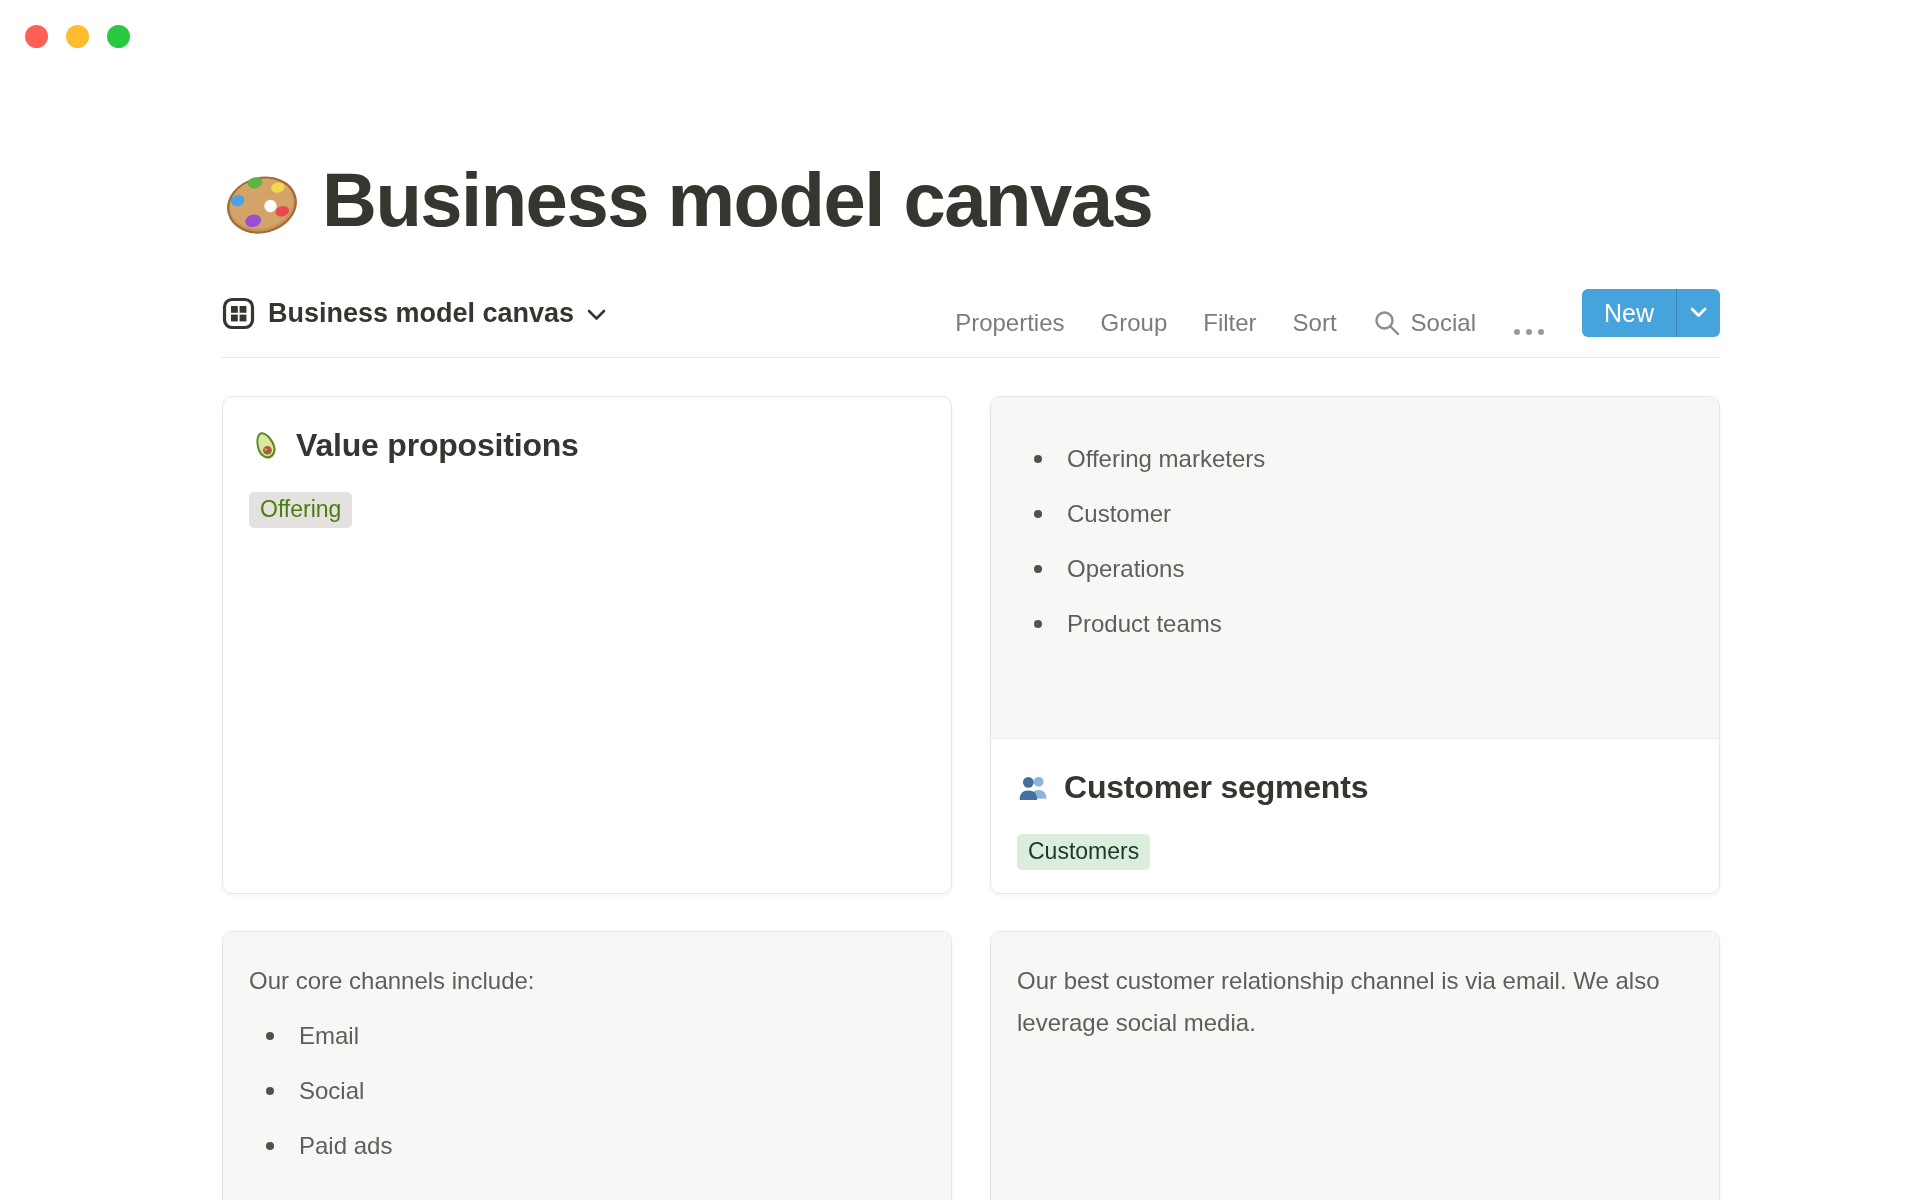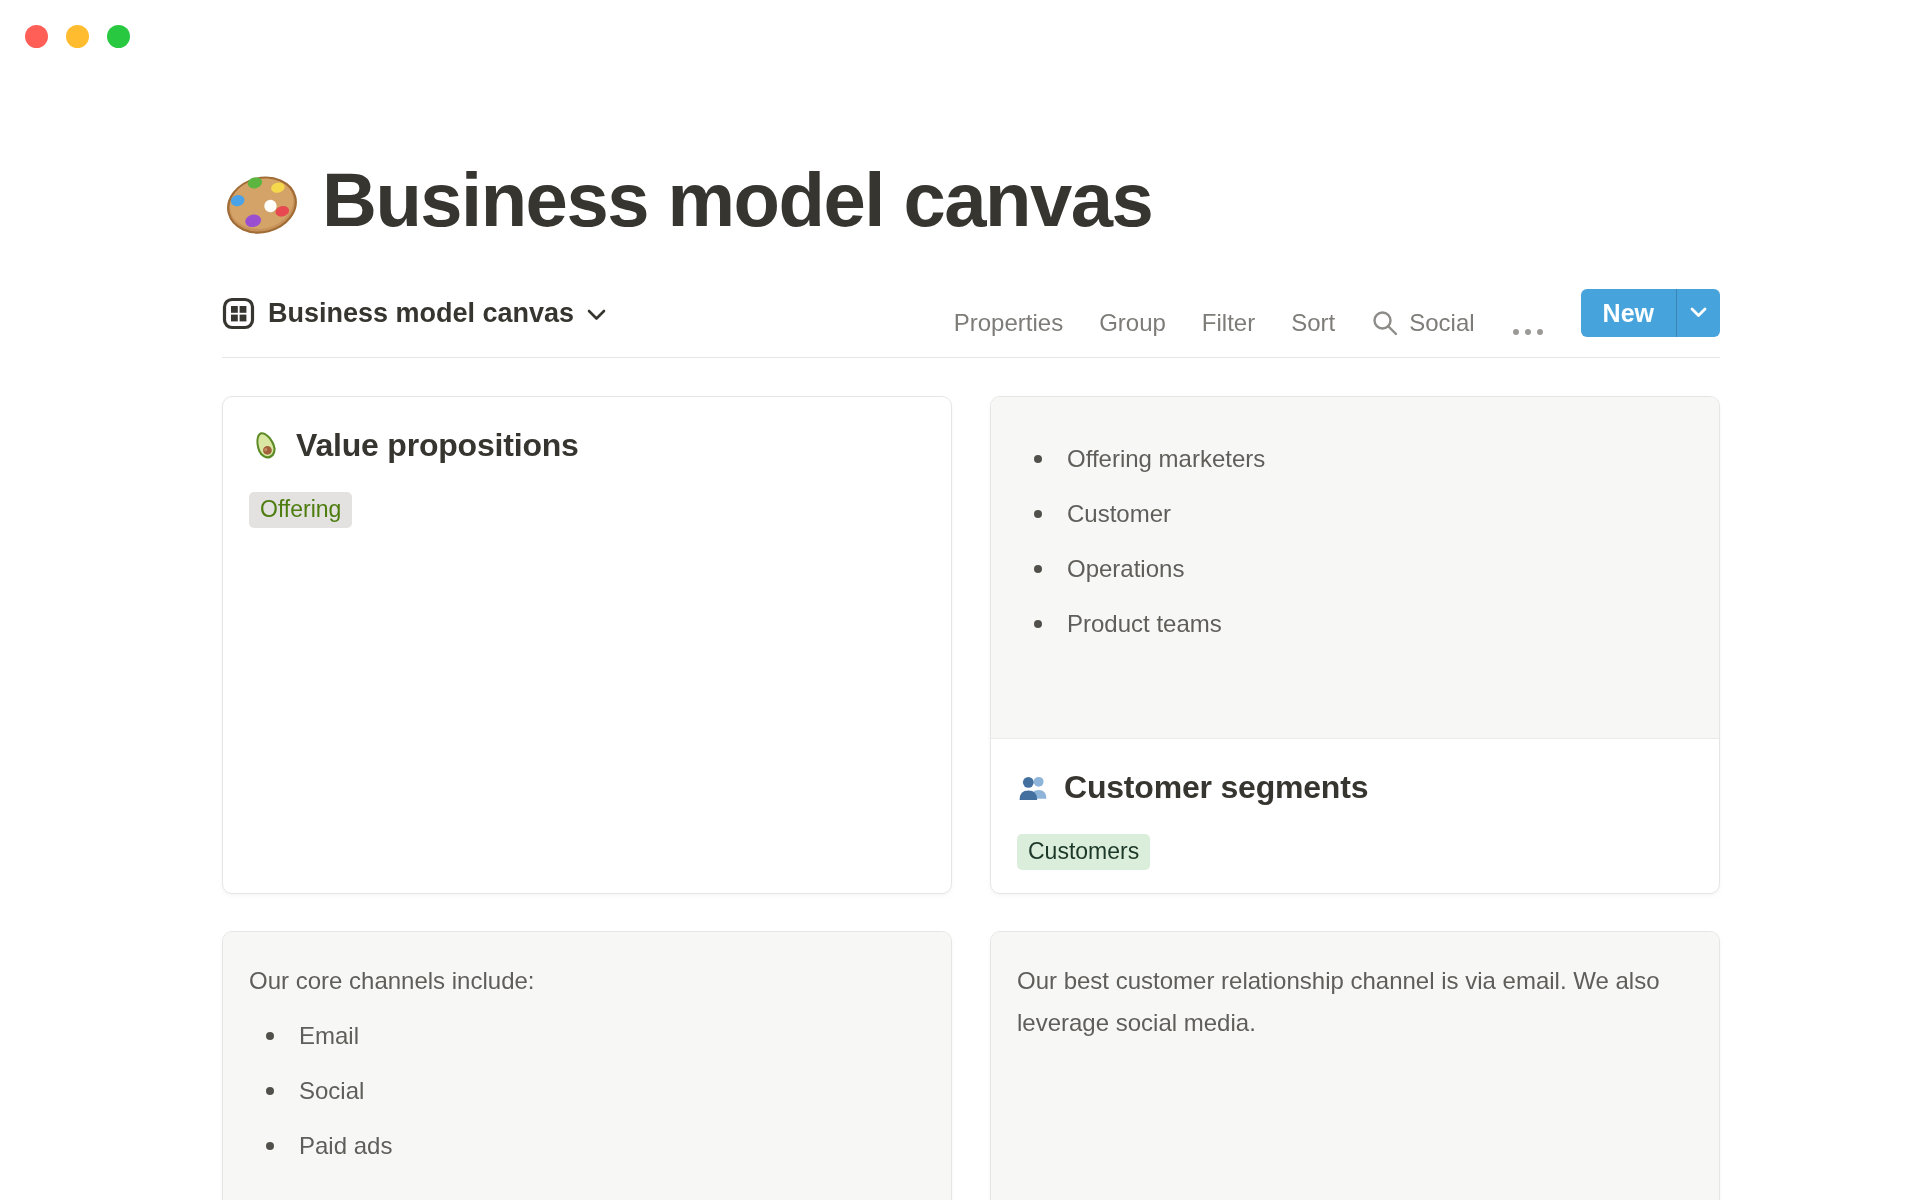--- a/index.html
+++ b/index.html
@@ -26,21 +26,21 @@
   .view-left { display:flex; align-items:center; gap:13px; cursor:pointer; }
   .view-icon svg { width:33px; height:33px; display:block; }
   .view-name { font-size:27px; font-weight:700; color:#37352F; }
   .view-chevron svg { width:19px; height:12px; display:block; margin-top:4px; }
 
   .view-actions { display:flex; align-items:flex-end; gap:36px; }
   .tb-btn { font-size:24px; color:#7E7C78; cursor:pointer; background:none; border:none;
             font-family:"Liberation Sans", sans-serif; display:flex; align-items:center; gap:10px; }
   .tb-btn svg { display:block; }
   .new-button { display:flex; align-items:stretch; height:48px; border-radius:6px; overflow:hidden; cursor:pointer; }
-  .new-main { color:#ffffff; font-size:25px; font-weight:700; display:flex; align-items:center; padding:0 22px; }
+  .new-main { color:#ffffff; font-size:25px; font-weight:400; display:flex; align-items:center; padding:0 22px; }
   .new-chevron { width:44px; display:flex; align-items:center; justify-content:center;
                  border-left:1px solid rgba(0,0,0,0.18); }
 
   .hdr-divider { margin-top:20px; border-top:1px solid #E7E6E4; }
 
   
   .card-grid { margin-top:38px; display:grid; grid-template-columns:1fr 1fr; column-gap:38px; row-gap:37px; }
   .card { background:#ffffff; border:1px solid #E7E6E4; border-radius:10px; overflow:hidden;
           box-shadow:0 2px 4px rgba(15,15,15,0.04); display:flex; flex-direction:column; cursor:pointer; }
   .card:nth-child(-n+2) { height:498px; }

